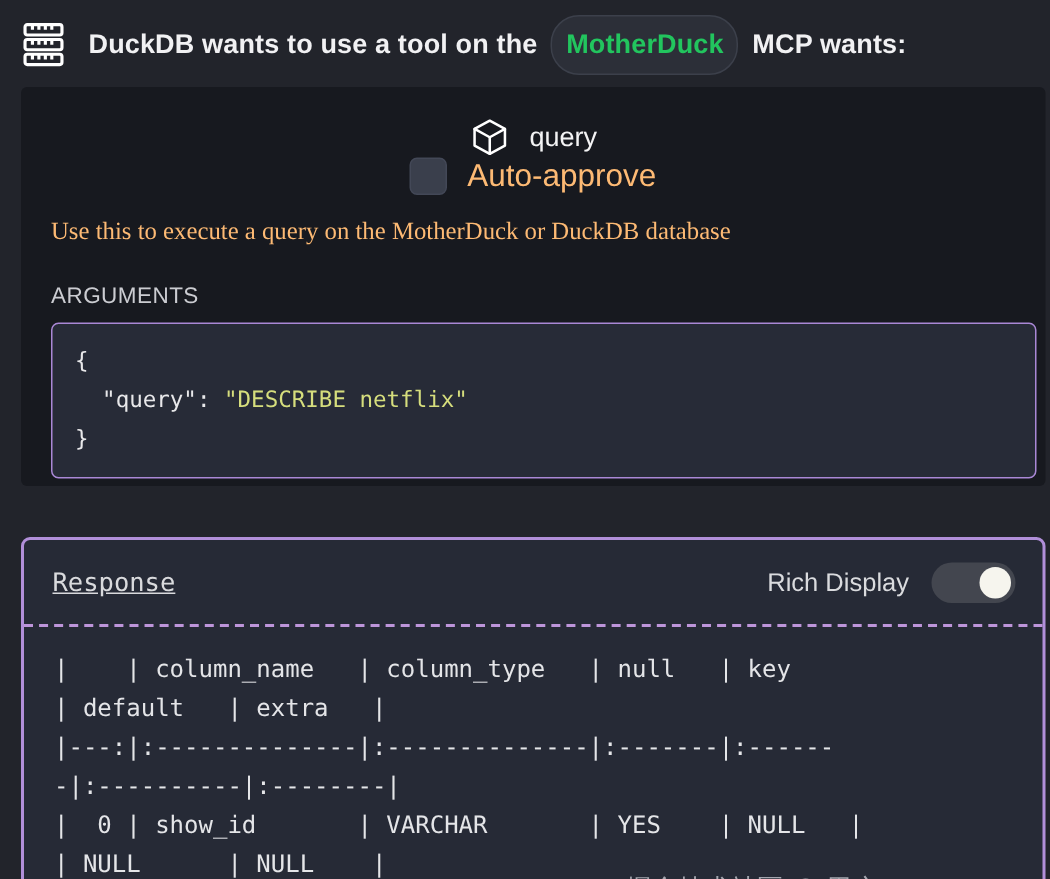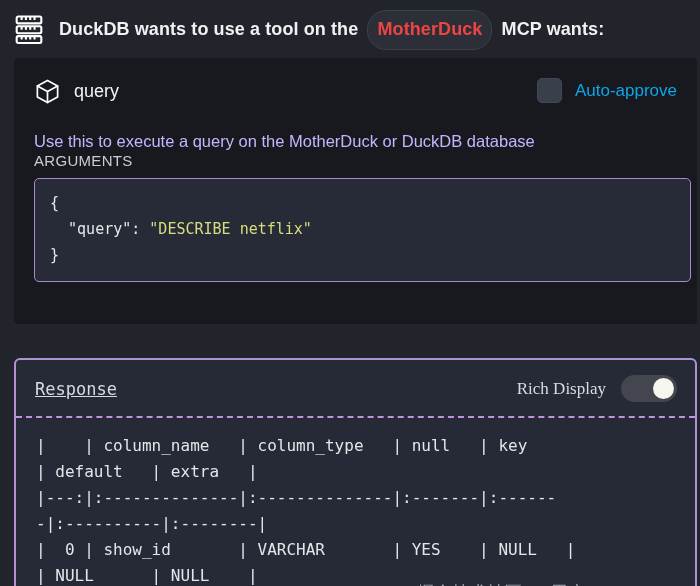--- a/index.html
+++ b/index.html
@@ -14,40 +14,40 @@
     position:absolute;left:14px;top:10px;width:672px;
     display:flex;align-items:center;gap:15px;
   }
   .server-icon{flex:0 0 auto;width:30px;height:32px;display:flex;align-items:center;justify-content:center;}
   .page-title{
     font-size:18px;font-weight:700;color:#f1f1f3;letter-spacing:.1px;line-height:34px;
   }
   .server-badge{
     display:inline-block;background:#2c2f38;border:1px solid #3c404b;
     border-radius:19px;padding:1px 9px 3px;margin:0 4px;
-    color:#ef4444;font-weight:700;
+    color:#22c55e;font-weight:700;
   }
   
   .tool-card{
     position:absolute;left:14px;top:58px;width:683px;height:266px;
     background:#17191f;border-radius:4px;box-sizing:border-box;
     padding:20px 20px 0;
   }
-  .tool-header{display:flex;align-items:flex-start;justify-content:space-between;}
+  .tool-header{display:flex;align-items:center;justify-content:space-between;flex-direction:column;}
   .tool-title{display:flex;align-items:center;gap:13px;}
   .cube-icon{width:27px;height:27px;display:block;}
   .tool-name{font-size:18px;font-weight:500;color:#f3f3f4;}
   .auto-approve{display:flex;align-items:center;gap:13px;}
   .checkbox{
     width:25px;height:25px;border-radius:5px;background:#3a3f4c;
     border:1px solid #434857;box-sizing:border-box;cursor:pointer;
   }
-  .auto-approve-label{font-size:17px;color:#0ea5e9;}
-  .tool-description{margin-top:25px;font-size:16.5px;color:#c4b5fd;line-height:22px;}
-  .arguments-label{font-size:15px;color:#cbccd1;letter-spacing:.3px;}
+  .auto-approve-label{font-size:21px;color:#fdba74;}
+  .tool-description{margin-top:13px;font-size:16.5px;color:#fdba74;line-height:22px;font-family:Liberation Serif, serif;}
+  .arguments-label{margin-top:24px;font-size:15px;color:#cbccd1;letter-spacing:.3px;}
   .code-box{
     margin-top:9px;background:#272b37;border:1.5px solid #aa88d6;border-radius:5px;
     box-sizing:border-box;width:657px;height:104px;
     padding:11px 15px;
     font-family:"DejaVu Sans Mono",monospace;font-size:15px;line-height:26px;
     color:#e8e8ea;white-space:pre;
   }
   .json-string{color:#d6de7d;}
   
   .response-card{
@@ -57,21 +57,21 @@
   }
   .response-header{
     display:flex;align-items:center;justify-content:space-between;
     padding:15px 18px 14px 19px;
     border-bottom:2px dashed #bd95da;
   }
   .response-title{
     font-family:"DejaVu Sans Mono",monospace;font-size:17px;color:#d9dadd;text-decoration:underline;
   }
   .rich-display{display:flex;align-items:center;gap:15px;}
-  .rich-display-label{font-family:Liberation Serif, serif;font-size:17px;color:#dadbde;}
+  .rich-display-label{font-family:Liberation Sans, sans-serif;font-size:17px;color:#dadbde;}
   .toggle{
     position:relative;width:56px;height:27px;border-radius:14px;background:#43464f;cursor:pointer;
   }
   .toggle-knob{
     position:absolute;top:3px;right:3px;width:21px;height:21px;border-radius:50%;
     background:#f6f5ee;
   }
   .response-body{
     margin:0;padding:15px 18px 0 20px;
     font-family:"DejaVu Sans Mono",monospace;font-size:16px;line-height:26px;

